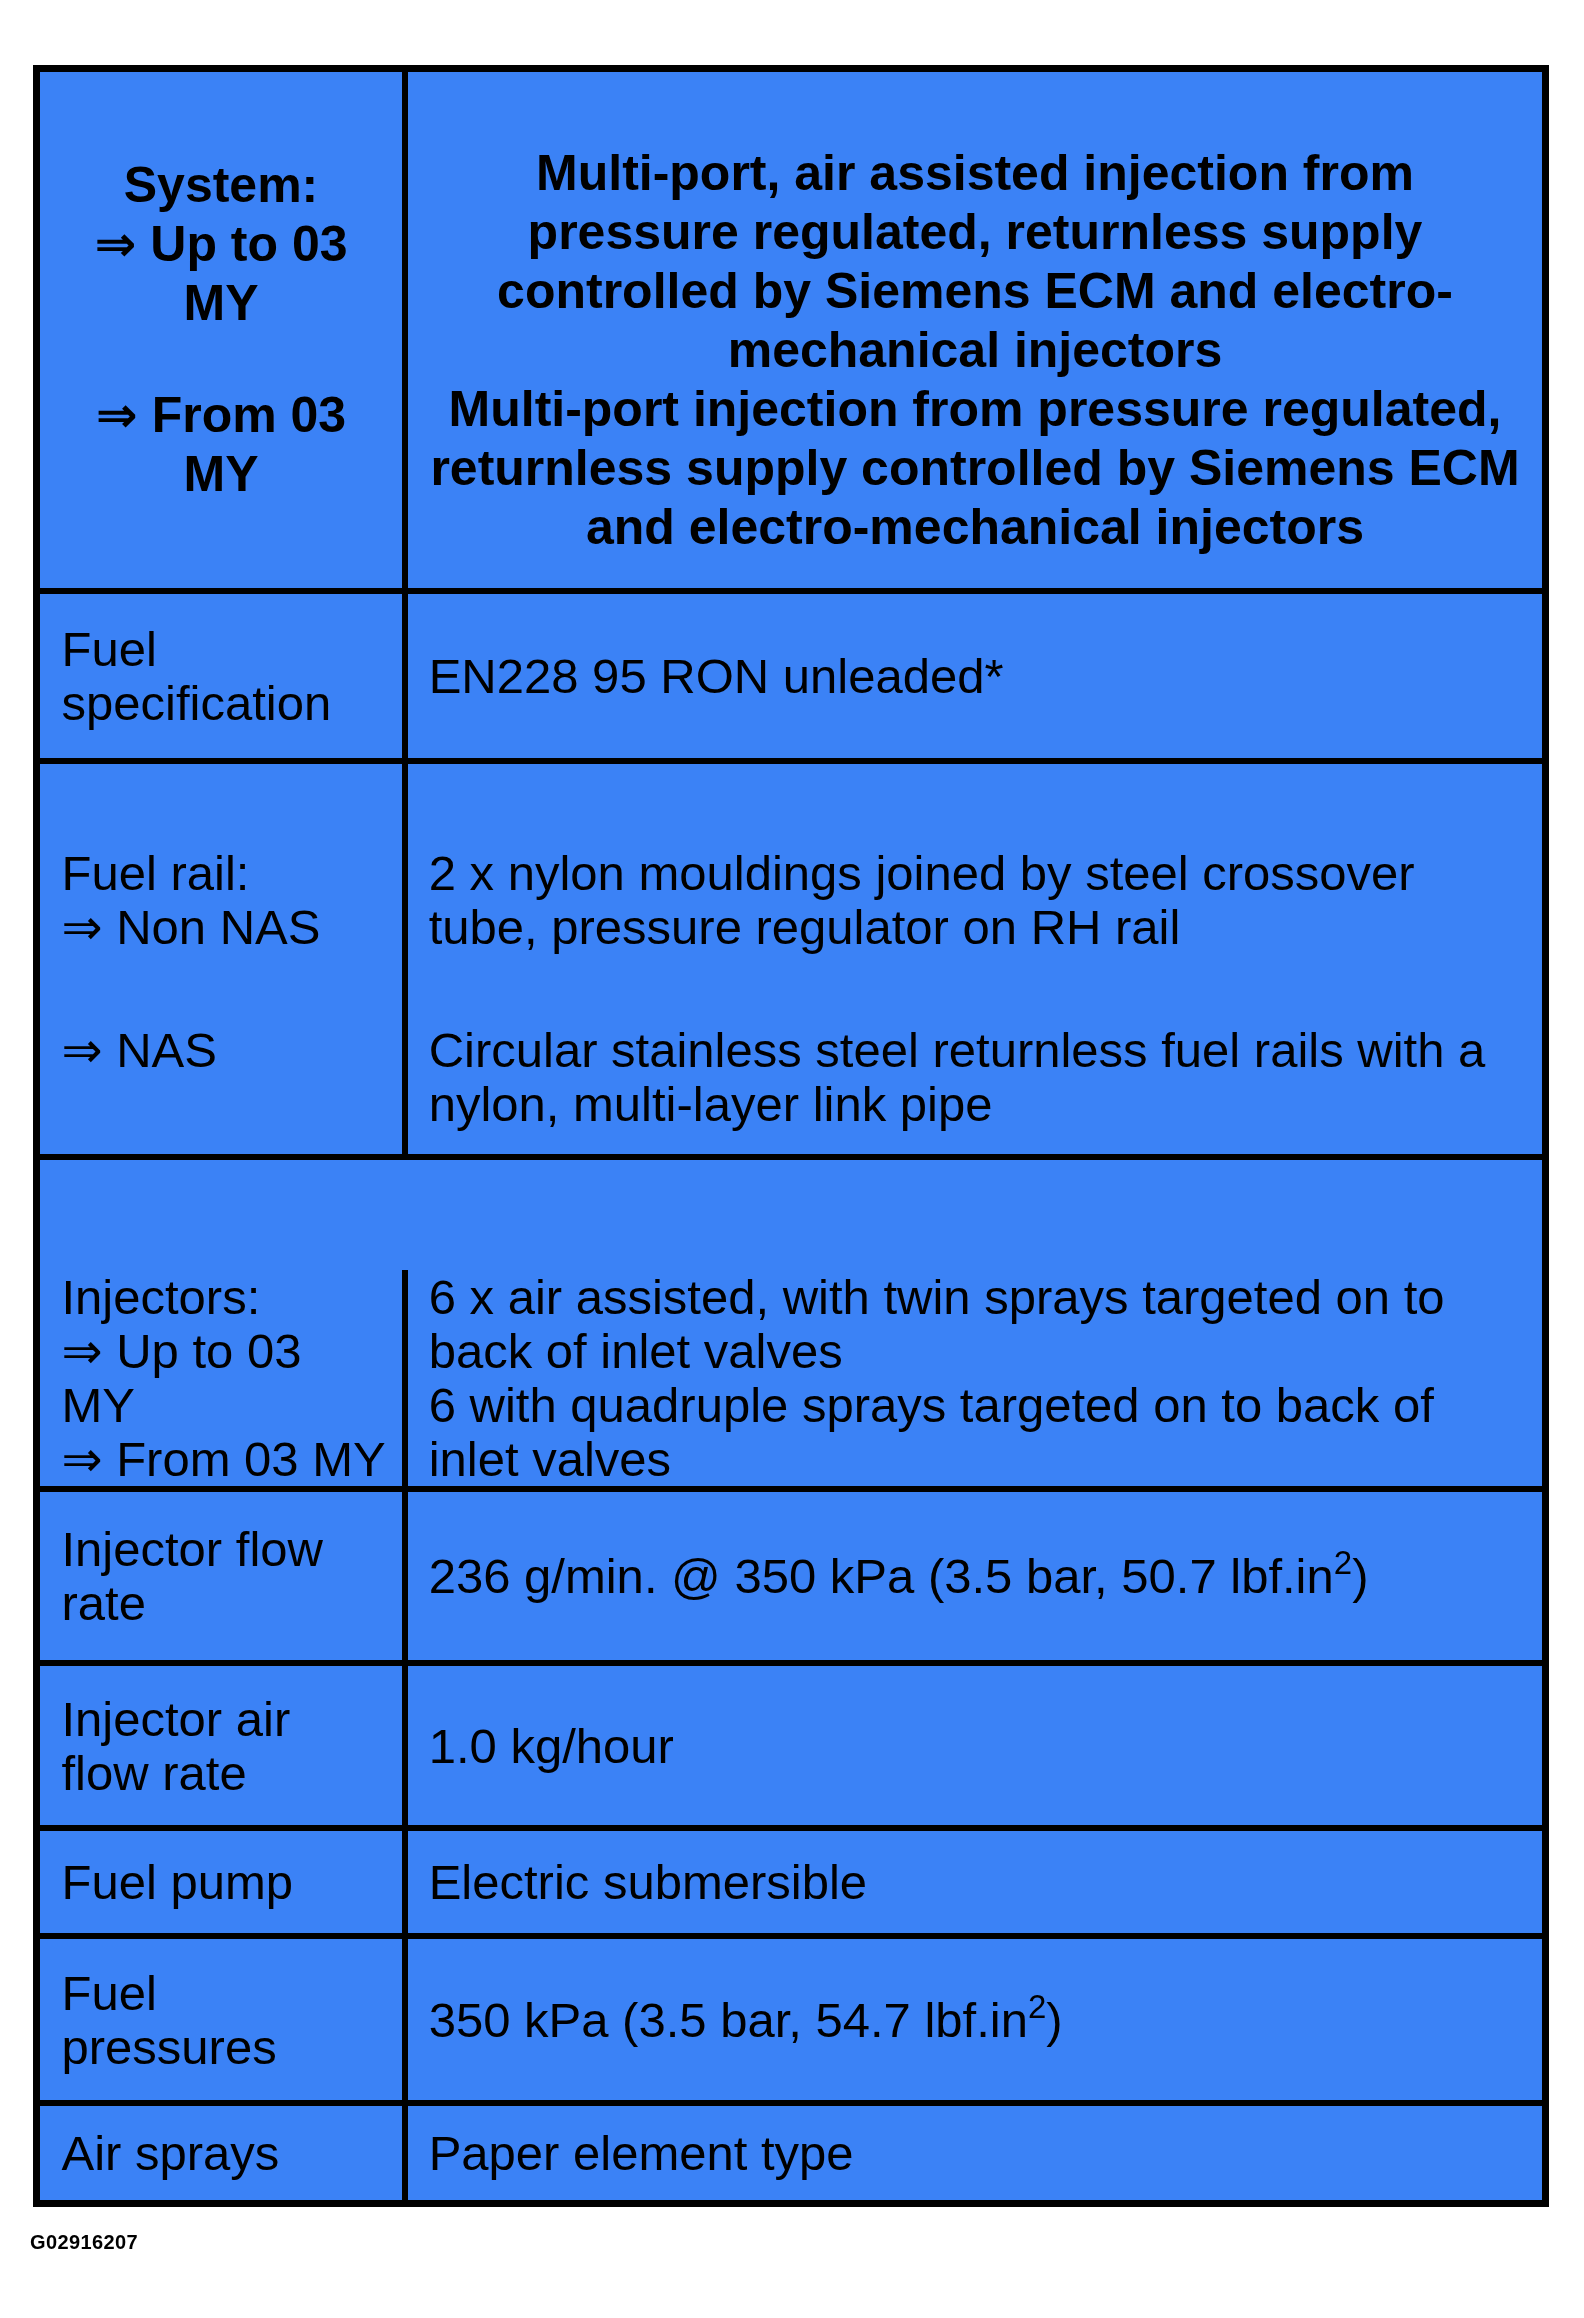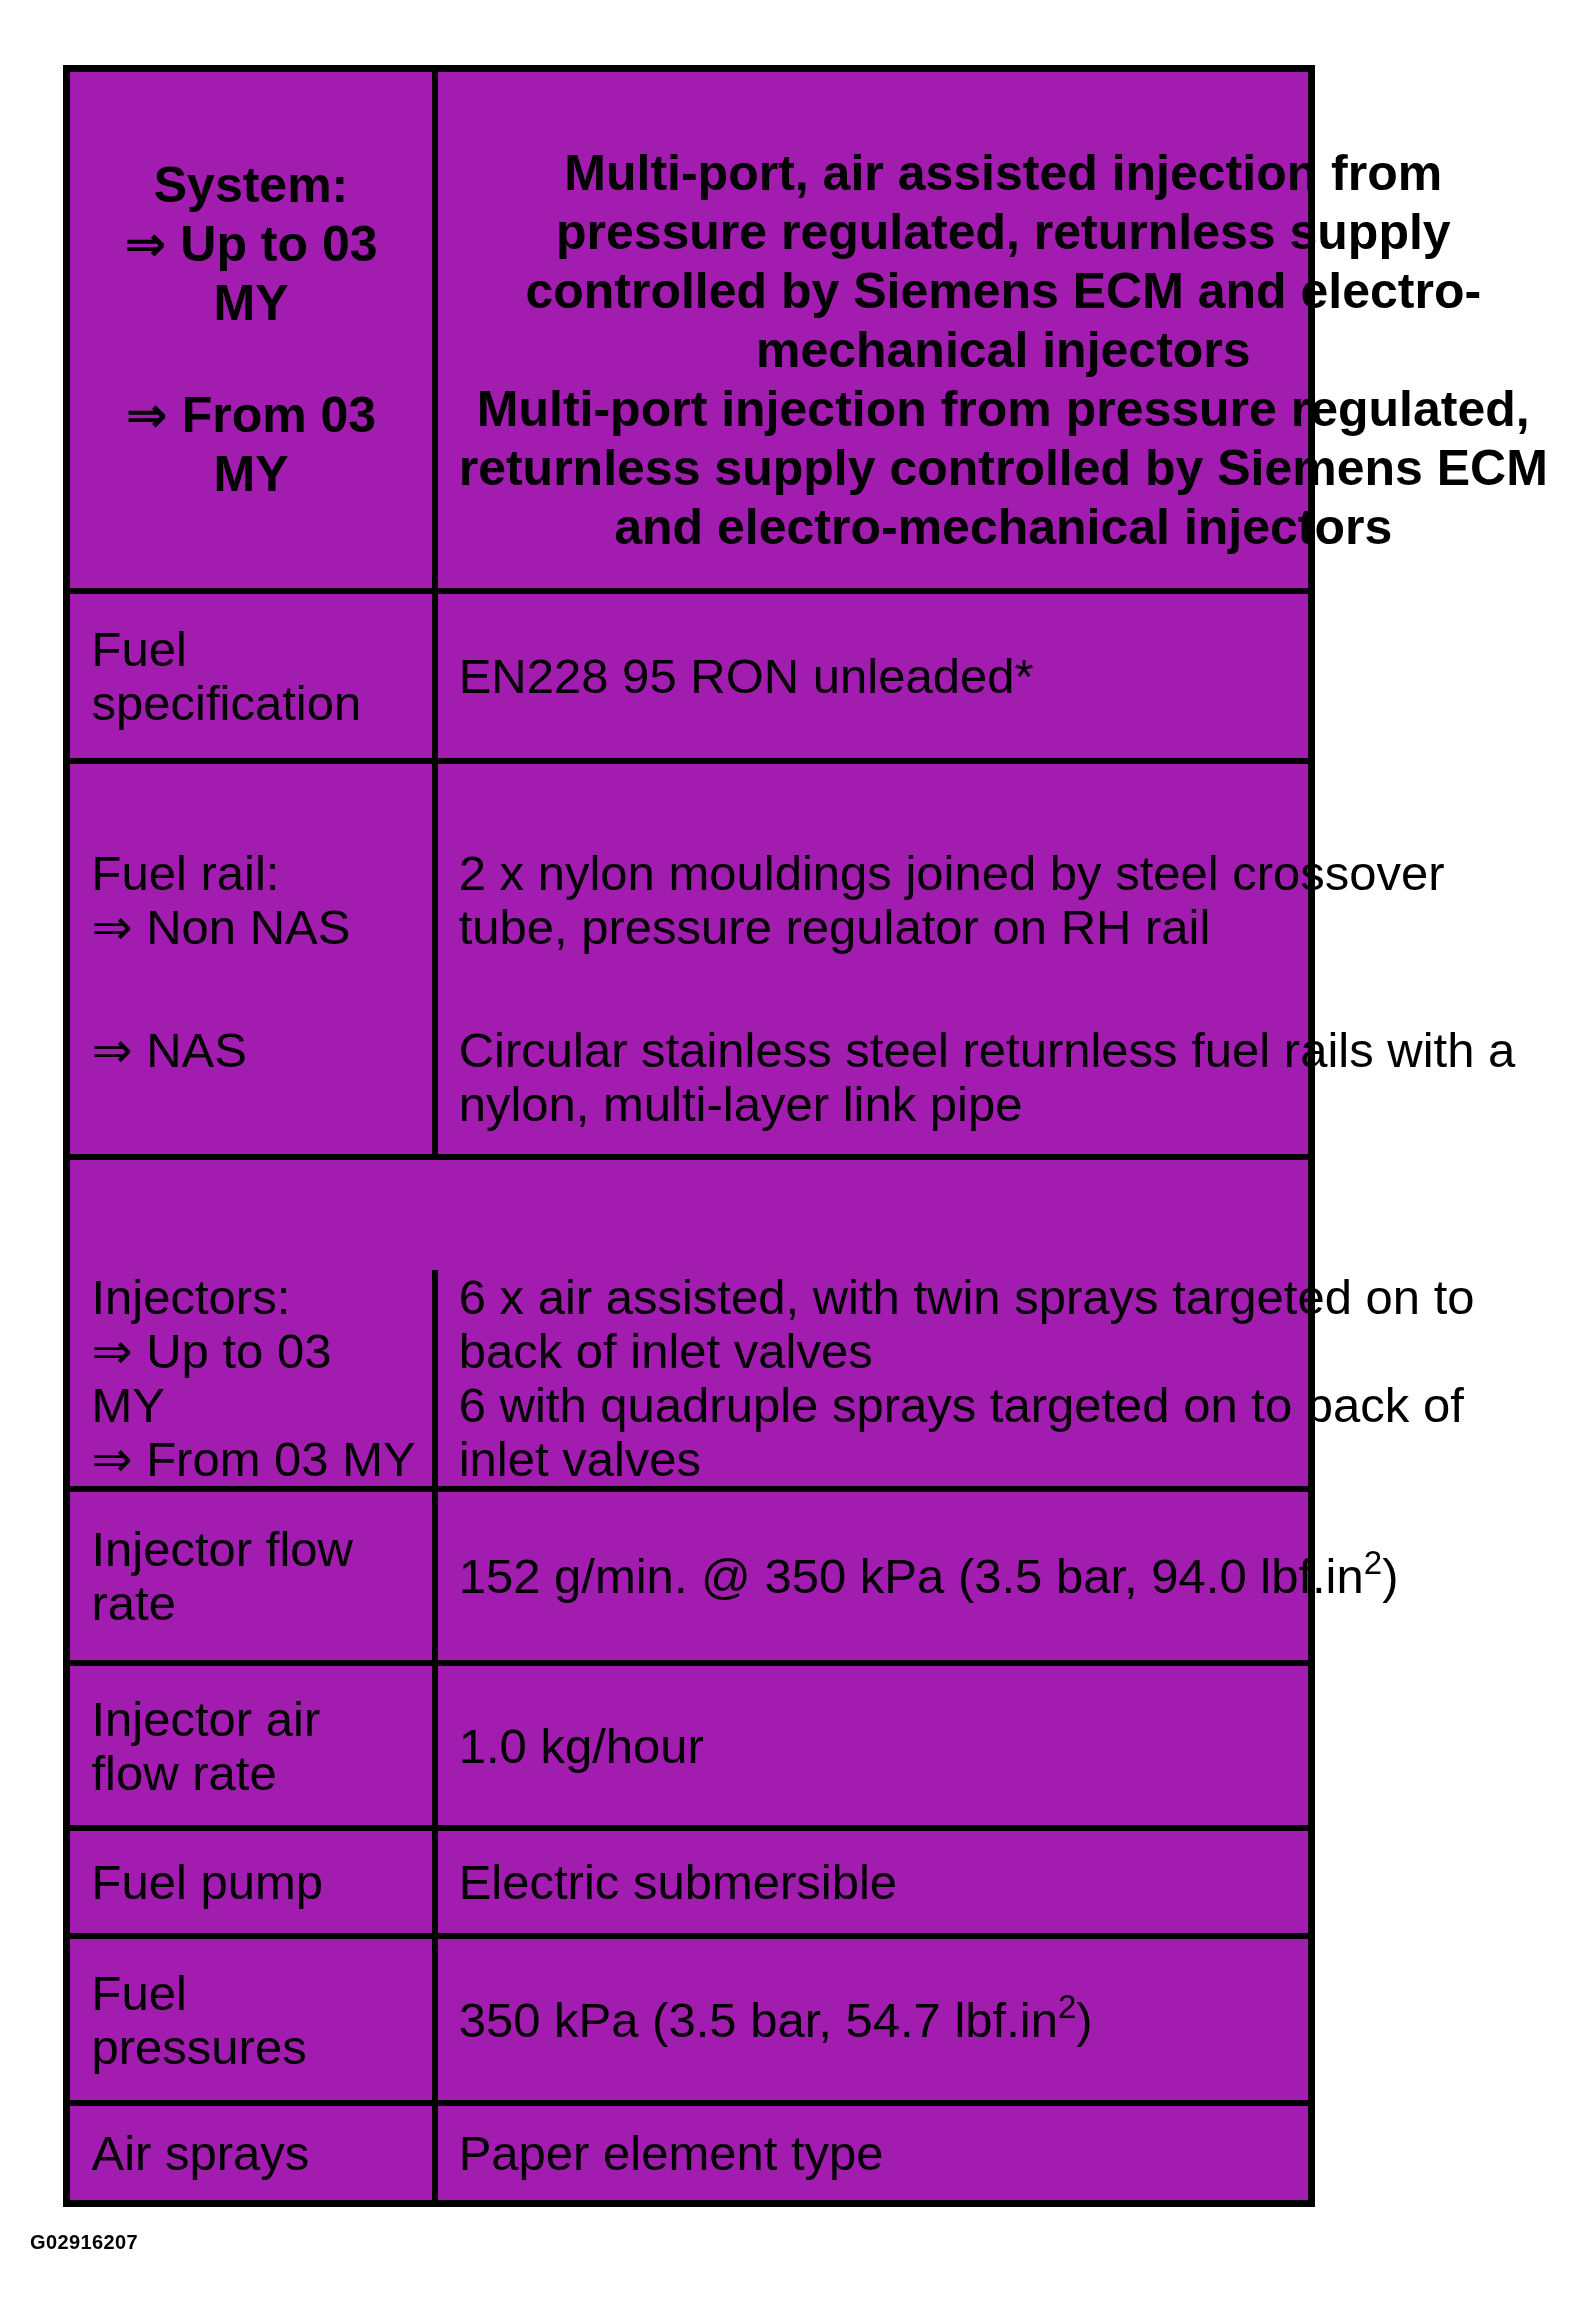--- a/index.html
+++ b/index.html
@@ -11,25 +11,24 @@
     position: relative;
     width: 1584px;
     height: 2319px;
     font-family: "Liberation Sans", "DejaVu Sans", sans-serif;
     color: #000000;
   }
   .spec-table {
     position: absolute;
     left: 33px;
     top: 65px;
-    width: 1252px;
+    width: 1516px;
     border: 7.7px solid #000;
     box-sizing: border-box;
-    background: #a21caf;
-    margin-left: 30px;
+    background: #3b82f6;
   }
   .t-row {
     display: flex;
     box-sizing: border-box;
   }
   .t-row + .t-row {
     border-top: 6.9px solid #000;
   }
   .cell {
     box-sizing: border-box;
@@ -155,21 +154,21 @@
 inlet valves</div>
     </div>
   </div>
 
   <div class="t-row r5">
     <div class="cell label-cell">
       <div>Injector flow
 rate</div>
     </div>
     <div class="cell value-cell">
-      <div class="inline-line"><span>152 g/min. @ 350 kPa (3.5 bar, 94.0 lbf.in</span><span class="sup">2</span><span>)</span></div>
+      <div class="inline-line"><span>236 g/min. @ 350 kPa (3.5 bar, 50.7 lbf.in</span><span class="sup">2</span><span>)</span></div>
     </div>
   </div>
 
   <div class="t-row r6">
     <div class="cell label-cell">
       <div>Injector air
 flow rate</div>
     </div>
     <div class="cell value-cell">
       <div>1.0 kg/hour</div>

